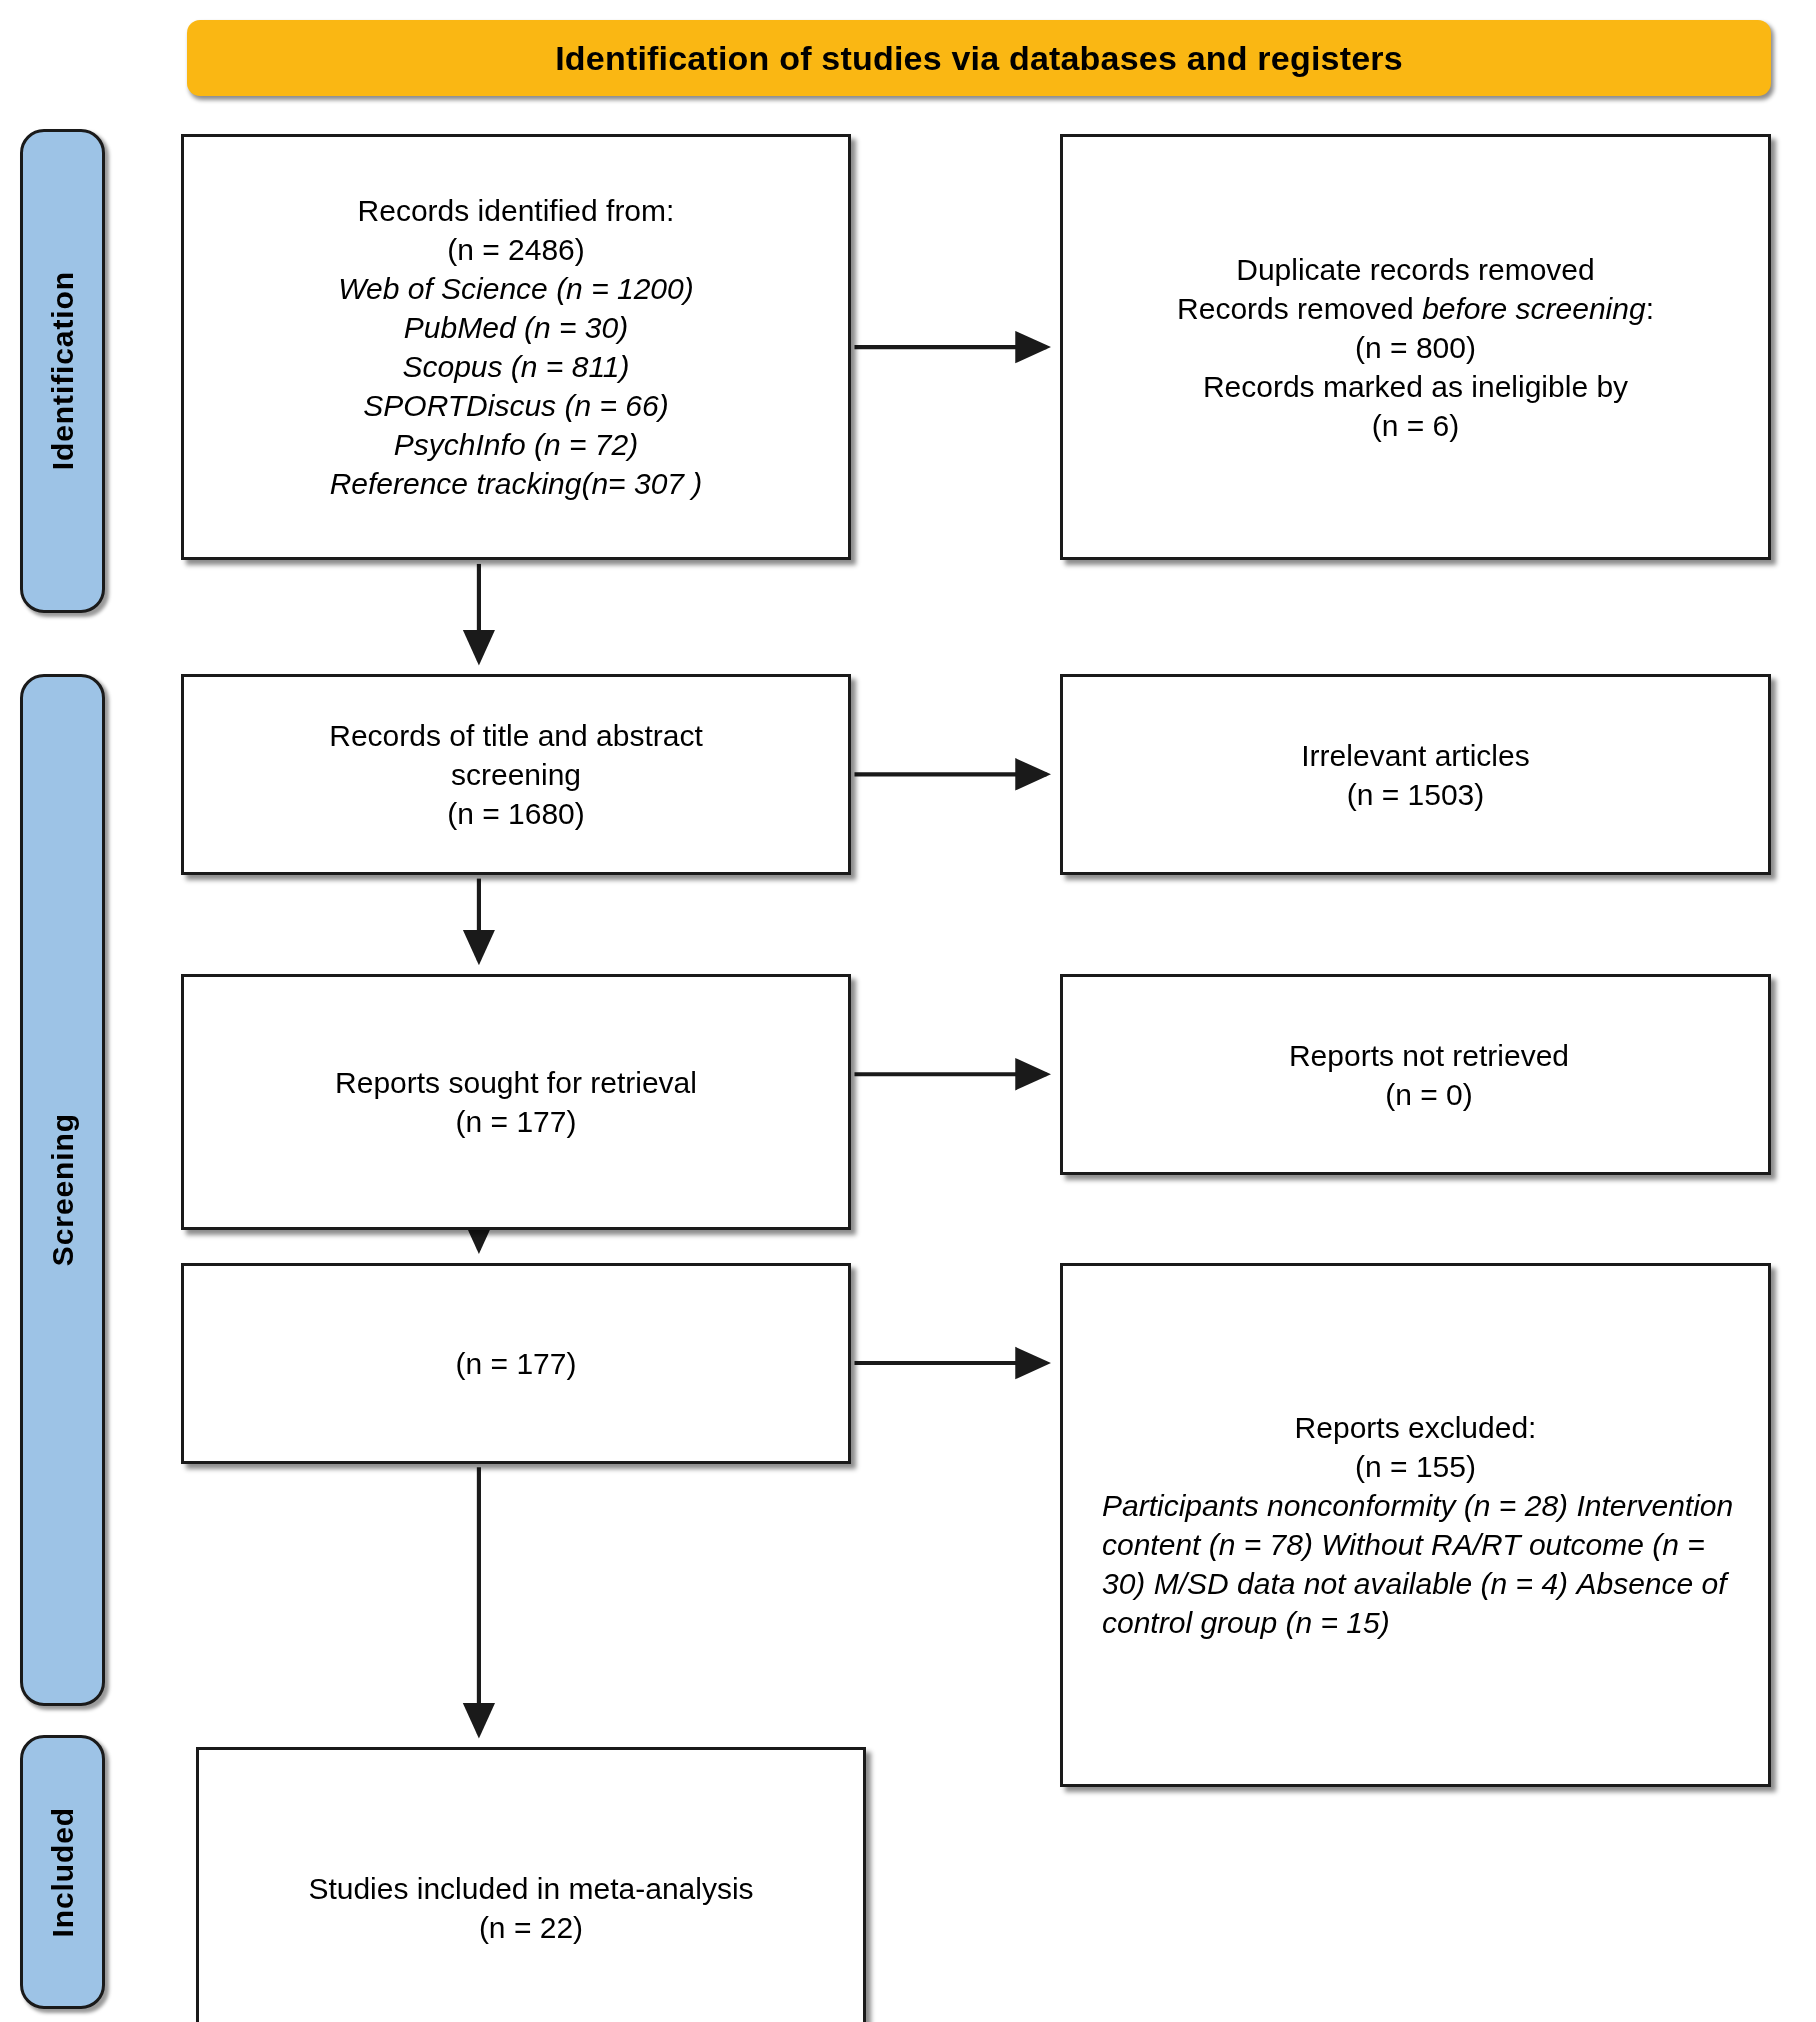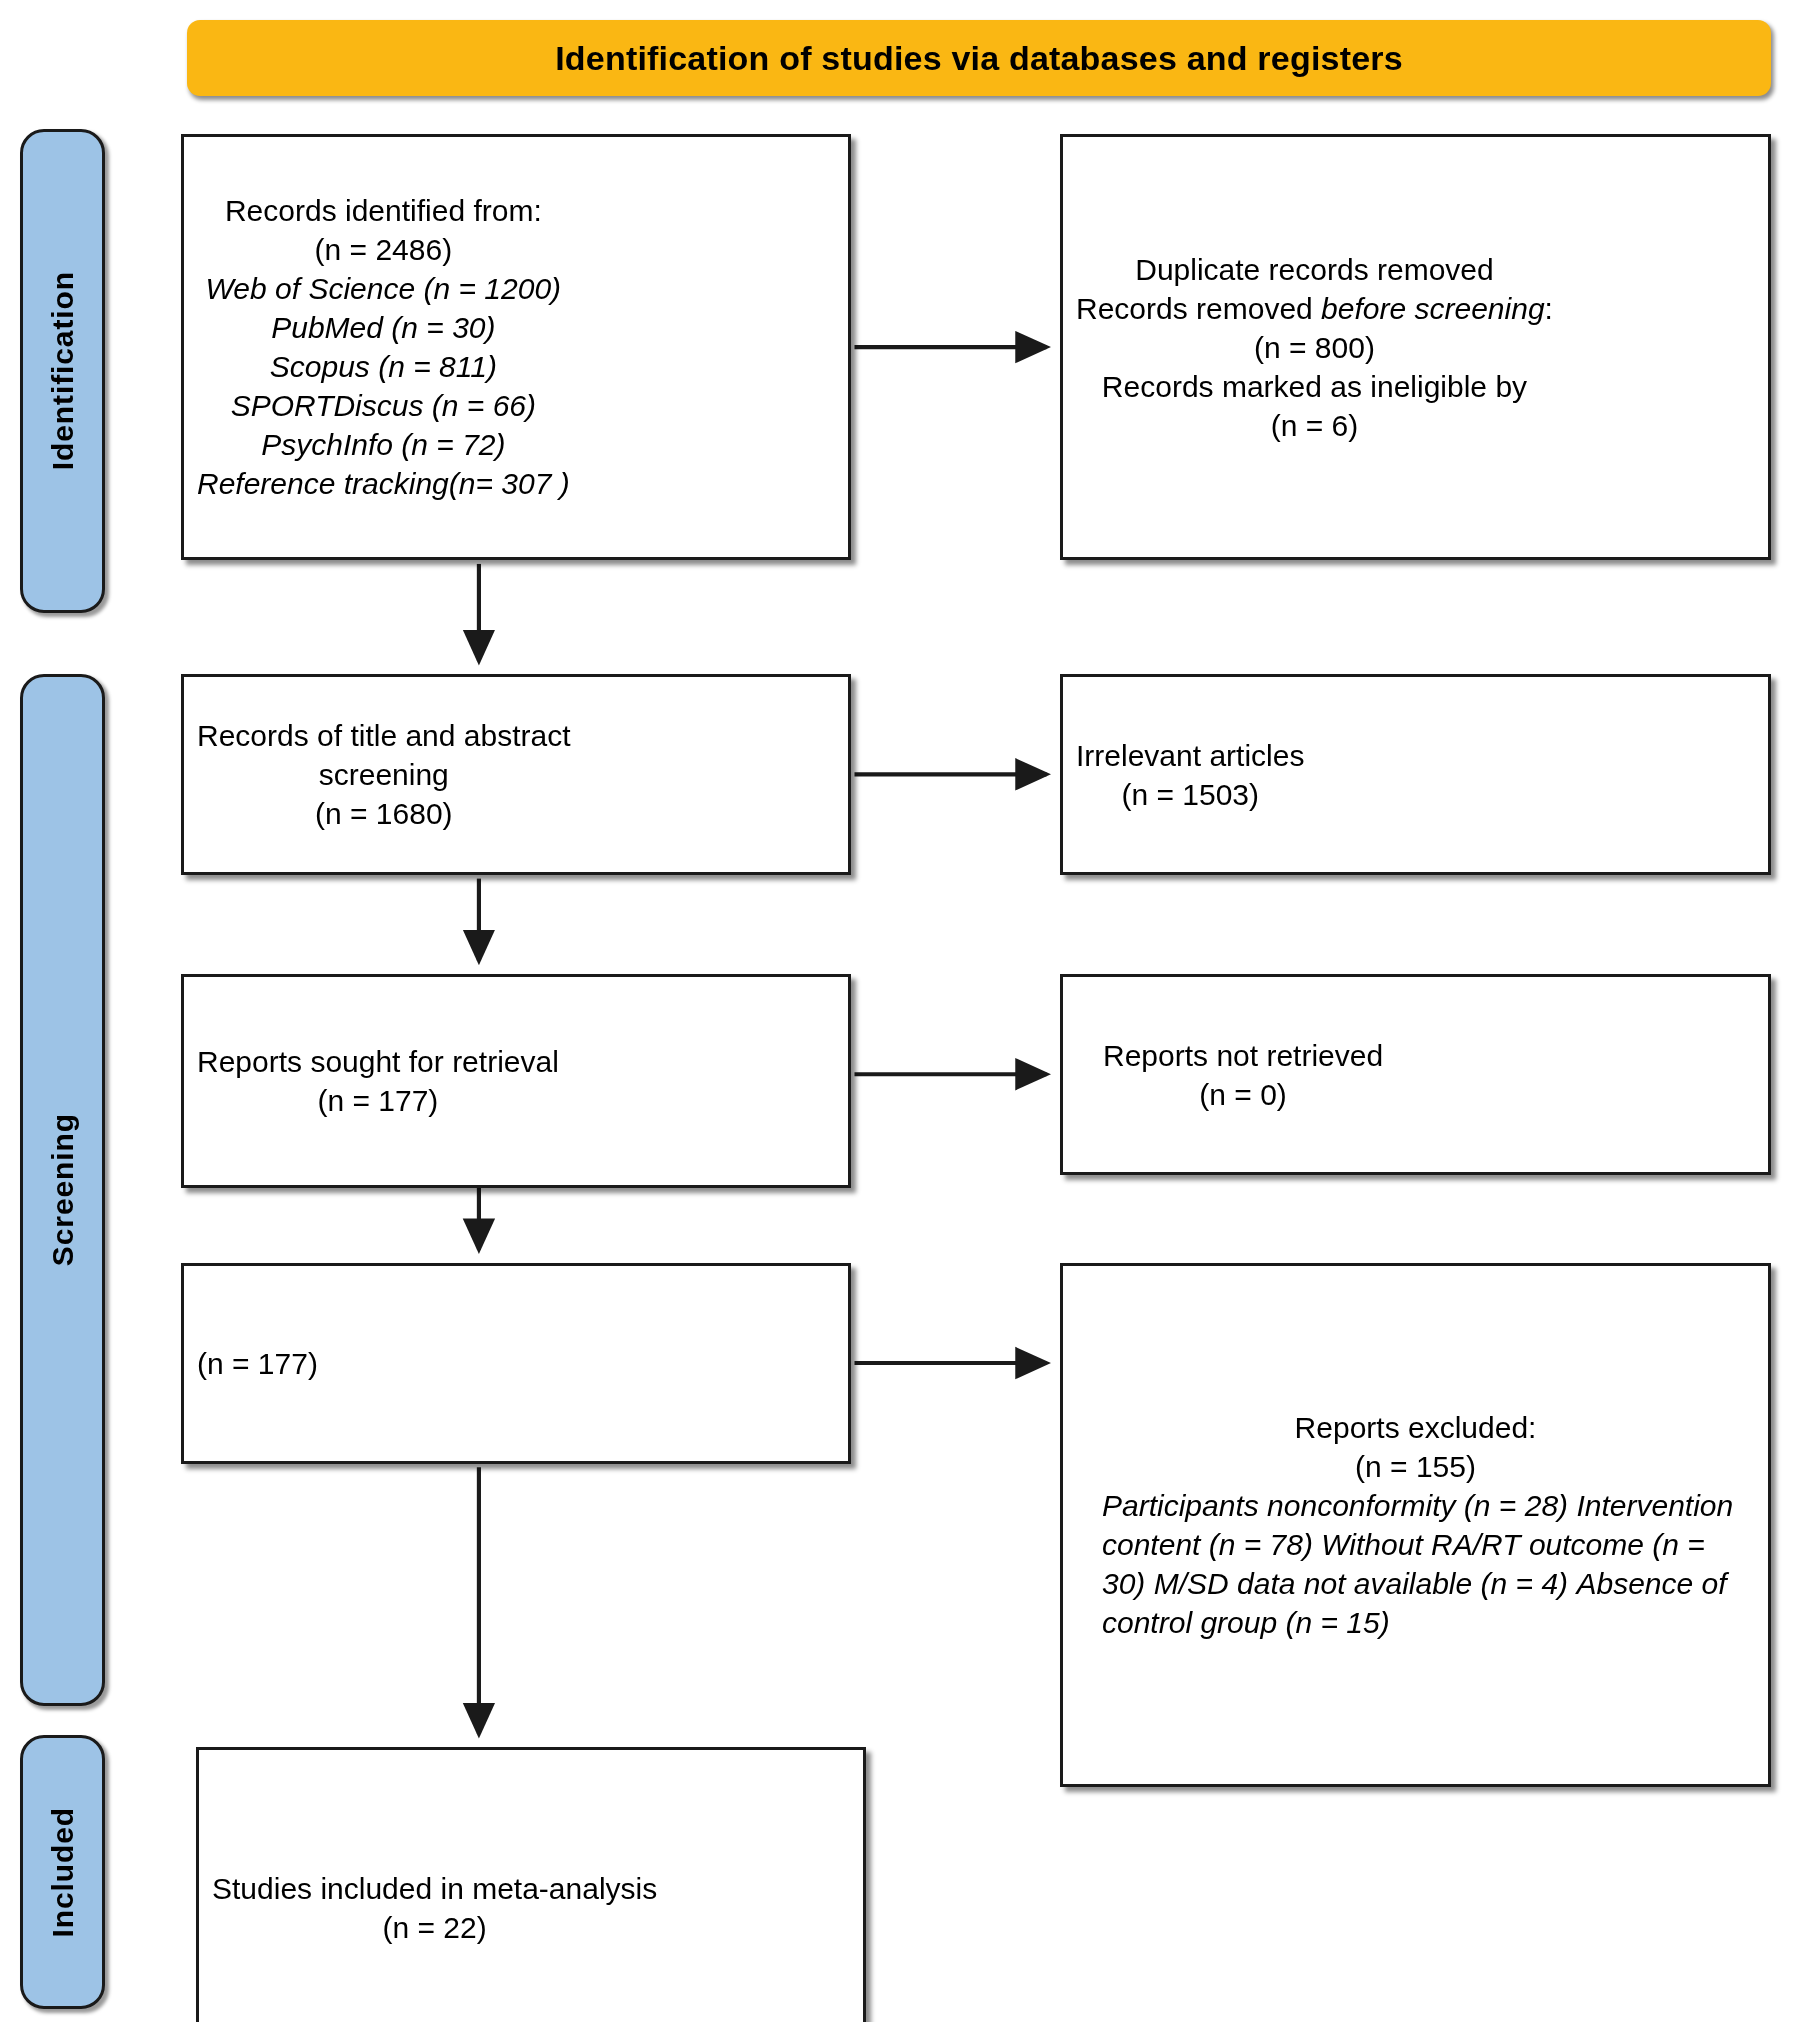--- a/index.html
+++ b/index.html
@@ -68,36 +68,37 @@
 
   
   .fbox {
     position: absolute;
     background: #ffffff;
     border: 3.7px solid #1a1a1a;
     box-shadow: 4.6px 4.6px 4.6px rgba(0,0,0,0.45);
     box-sizing: border-box;
     display: flex;
     align-items: center;
+    justify-content: center;
     padding: 7.4px 13px;
   }
   .fbox .box-text {
     text-align: center;
     font-size: 30px;
     line-height: 1.30;
     color: #000000;
   }
   .fbox .box-text .it { font-style: italic; }
 
   
   #box-identified   { left: 181px;  top: 134px;  width: 670px; height: 426px; }
   #box-removed      { left: 1060px; top: 134px;  width: 711px; height: 426px; }
   #box-titleabs     { left: 181px;  top: 674px;  width: 670px; height: 201px; }
   #box-irrelevant   { left: 1060px; top: 674px;  width: 711px; height: 201px; }
-  #box-sought       { left: 181px;  top: 974px; width: 670px; height: 214px; }
+  #box-sought       { left: 181px;  top: 974px; width: 670px; height: 256px; }
   #box-notretrieved { left: 1060px; top: 974px; width: 711px; height: 201px; padding-left: 40px; }
   #box-assessed     { left: 181px;  top: 1263px; width: 670px; height: 201px; }
   #box-excluded     { left: 1060px; top: 1263px; width: 711px; height: 524px; }
   #box-included     { left: 196px;  top: 1747px; width: 670px; height: 321px; }
 
   
   .lines { display: block; }
   .lines .ln { display: block; }
 
   

